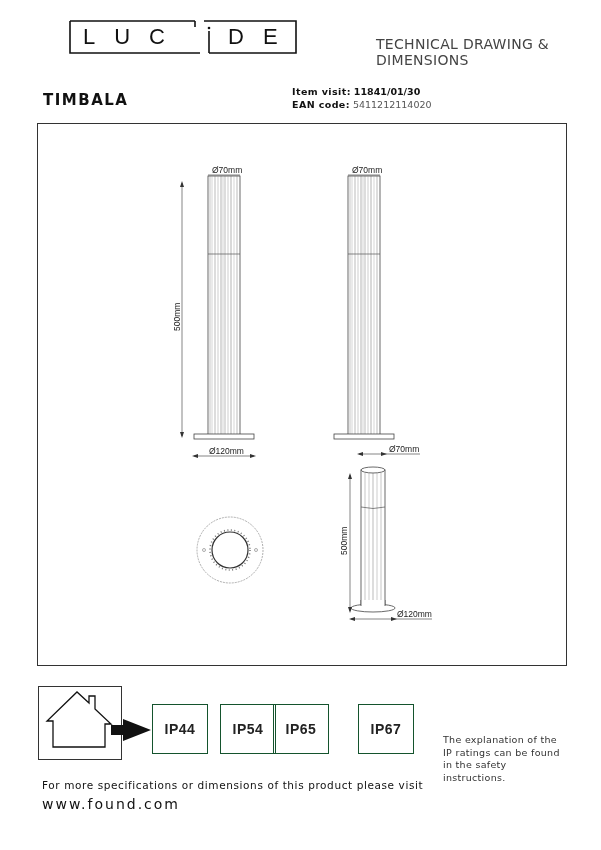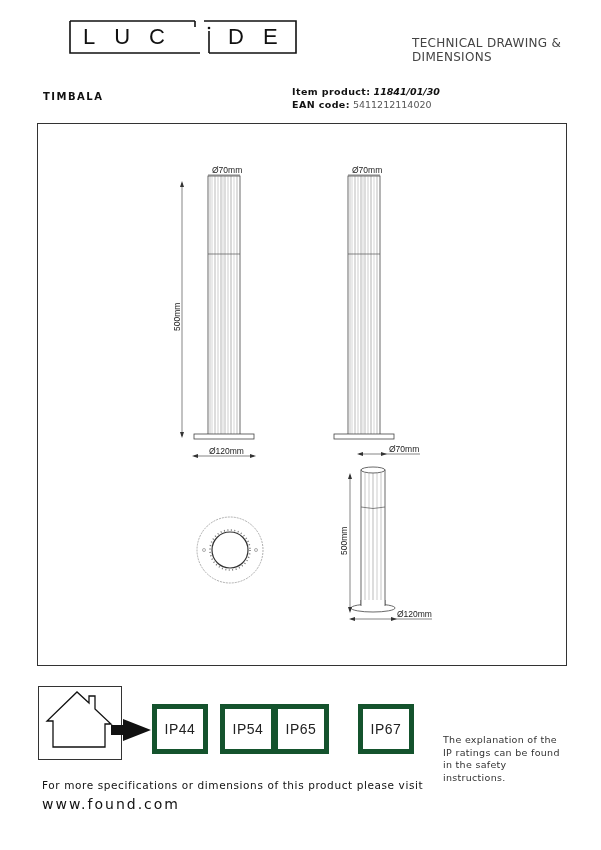--- a/index.html
+++ b/index.html
@@ -2,35 +2,35 @@
 <html><head>
 <meta charset="utf-8">
 <style>
   html, body { margin:0; padding:0; background:#fff; }
   body { width:601px; height:850px; position:relative; overflow:hidden;
          font-family:"DejaVu Sans", sans-serif; color:#111; }
   .abs { position:absolute; }
   
   .logo { left:37px; top:20px; width:228px; height:34px;padding-left:32px; }
   .logo svg { display:block; }
-  .doc-type { left:376px; top:36px; font-size:12px; letter-spacing:0.3px; color:#444;margin-left:36px; }
-  .product-name { left:43px; top:91px; font-size:10px; font-weight:bold; letter-spacing:1.5px; color:#111; }
+  .doc-type { left:376px; top:36px; font-size:14px; letter-spacing:0.3px; color:#444; }
+  .product-name { left:43px; top:91px; font-size:15px; font-weight:bold; letter-spacing:1.5px; color:#111; }
   .meta { left:292px; top:85px; font-size:9.5px; line-height:13px; color:#111; }
   .meta b { font-weight:bold; letter-spacing:0.4px; }
   .meta .val { color:#555; }
-  .meta .val-bold { font-weight:bold;font-style:italic; }
+  .meta .val-bold { font-weight:bold; }
   
   .frame { left:37px; top:123px; width:530px; height:543px; border:1.5px solid #333; box-sizing:border-box; }
   .drawing { left:37px; top:123px; }
   .dim-text { font-family:"Liberation Sans", sans-serif; font-size:8.5px; fill:#222; }
   
   .house-box { left:38px; top:686px; width:84px; height:74px; border:1.5px solid #333; box-sizing:border-box; }
-  .ip-box { top:704px; width:56px; height:50px; border:5px solid #14532d; box-sizing:border-box;
+  .ip-box { top:704px; width:56px; height:50px; border:1px solid #14532d; box-sizing:border-box;
             display:flex; align-items:center; justify-content:center; font-size:14px; color:#222;
-            font-family:"Liberation Sans", sans-serif; letter-spacing:0.5px; }
+            font-family:"Liberation Sans", sans-serif; letter-spacing:0.5px;font-weight:bold; }
   .ip-note { left:443px; top:734px; width:140px; font-size:9.5px; line-height:12.5px; color:#333; letter-spacing:0.3px; }
   .footer-line { left:42px; top:779px; font-size:10.5px; font-weight:normal; letter-spacing:0.6px; color:#111; }
   .footer-url { left:42px; top:796px; font-size:14px; letter-spacing:2px; color:#111; }
 </style>
 </head>
 <body>
 
 <div class="abs logo">
   <svg width="228" height="34" viewBox="0 0 228 34">
     <path d="M1 1 H126 M135 1 H227 V33 H140 M131 33 H1 V1" fill="none" stroke="#111" stroke-width="1.6"></path>
@@ -40,21 +40,21 @@
     <circle cx="140" cy="8" r="1.3" fill="#111"></circle>
     <text x="159" y="24" font-family="Liberation Sans, sans-serif" font-size="22" font-weight="300" fill="#111" letter-spacing="19">DE</text>
   </svg>
 </div>
 
 <div class="abs doc-type">TECHNICAL DRAWING &amp; DIMENSIONS</div>
 <div class="abs product-name">TIMBALA</div>
 
 <div class="abs meta">
   <div>
-    <b>Item product:</b>
+    <b>Item visit:</b>
     <span class="val-bold">11841/01/30</span>
   </div>
   <div>
     <b>EAN code</b><b>:</b>
     <span class="val">5411212114020</span>
   </div>
 </div>
 
 <div class="abs frame"></div>
 

